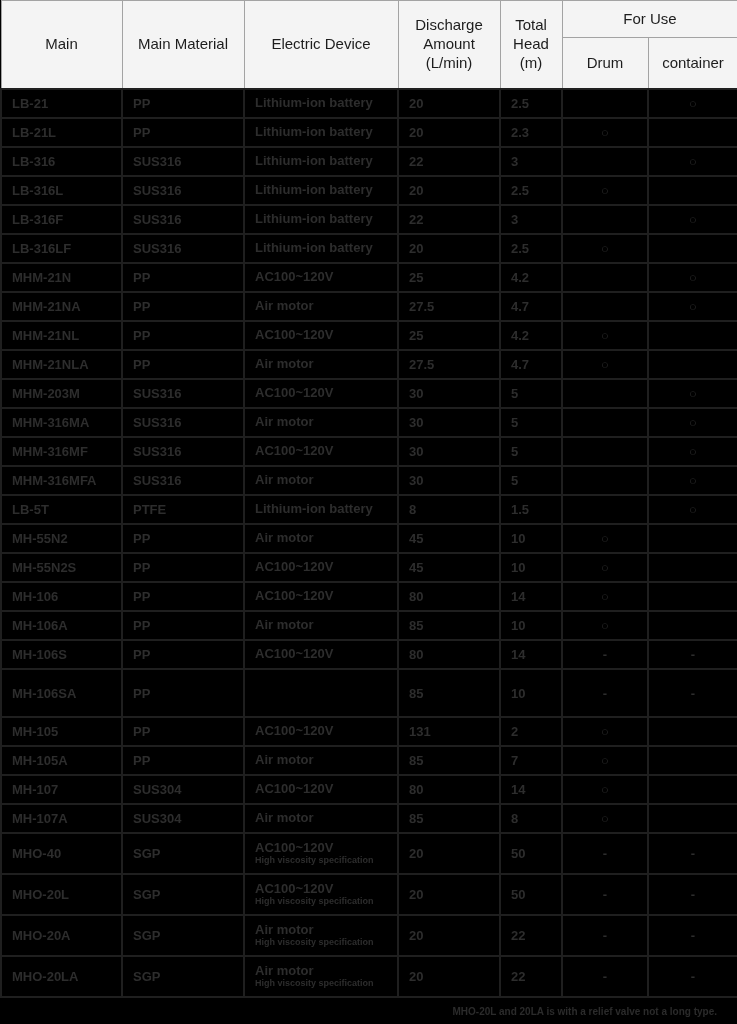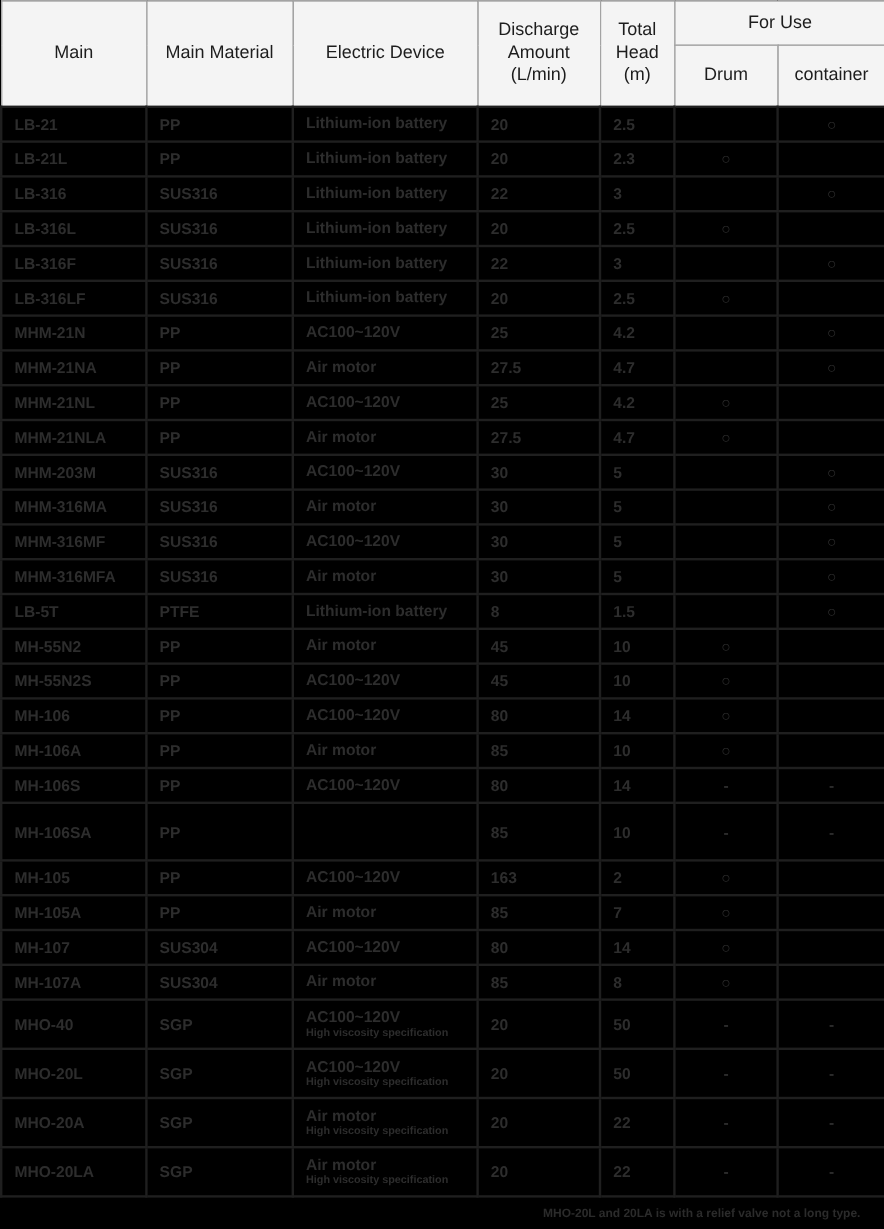--- a/index.html
+++ b/index.html
@@ -293,21 +293,21 @@
         <td>10</td>
         <td class="mark">-</td>
         <td class="mark">-</td>
       </tr>
       <tr>
         <td>MH-105</td>
         <td>PP</td>
         <td>
           <span class="dev-main">AC100~120V</span>
         </td>
-        <td>163</td>
+        <td>131</td>
         <td>2</td>
         <td class="mark">○</td>
         <td class="mark"></td>
       </tr>
       <tr>
         <td>MH-105A</td>
         <td>PP</td>
         <td>
           <span class="dev-main">Air motor</span>
         </td>

